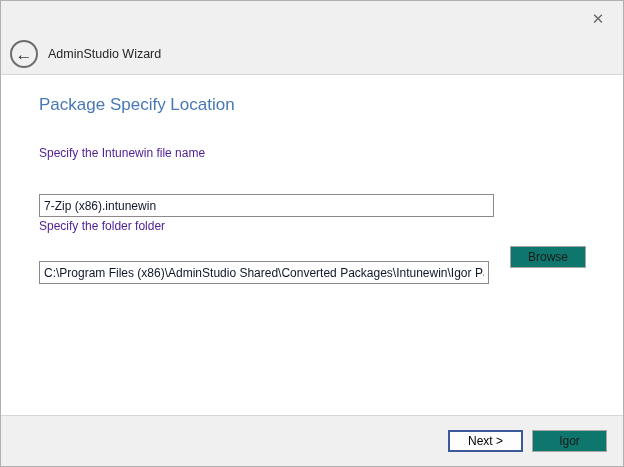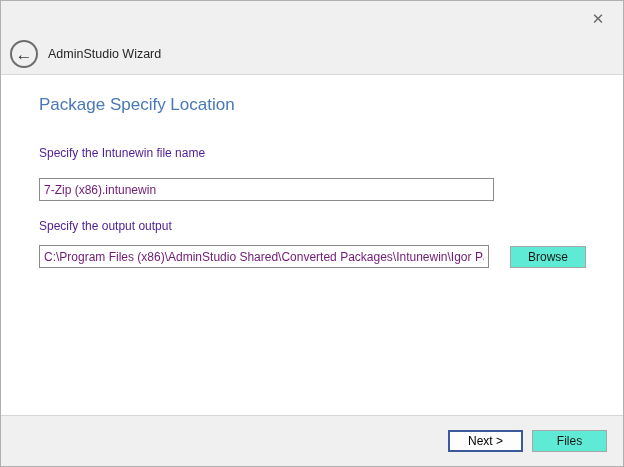--- a/index.html
+++ b/index.html
@@ -54,29 +54,30 @@
     font-size:12px;color:#4c1d95;
   }
   .label-filename{top:71px;}
   .label-folder{top:144px;}
   .text-input{
     position:absolute;left:38px;
     height:23px;
     border:1px solid #8a8a8a;
     background:#ffffff;
     font-family:"Liberation Sans","DejaVu Sans",sans-serif;
-    font-size:12px;color:#701a75;
+    font-size:12px;color:#0f172a;
     padding:0 4px;
     white-space:nowrap;overflow:hidden;
     outline:none;
+    margin-top:16px;
   }
   .input-filename{top:103px;width:455px;}
   .input-folder{top:170px;width:450px;}
   .btn{
-    background:#5eead4;
+    background:#0f766e;
     border:1px solid #a6a6a6;
     font-family:"Liberation Sans","DejaVu Sans",sans-serif;
     font-size:12px;color:#1a1a1a;
     height:22px;
     display:flex;align-items:center;justify-content:center;
     padding:0;
   }
   .browse-btn{
     position:absolute;left:509px;top:171px;width:76px;
   }
@@ -112,24 +113,24 @@
       <span>✕</span>
     </div>
   </div>
 
   <div class="body">
     <div class="page-title">Package Specify Location</div>
 
     <div class="field-label label-filename">Specify the Intunewin file name</div>
     <input class="text-input input-filename" type="text" value="7-Zip (x86).intunewin" style="">
 
-    <div class="field-label label-folder">Specify the output output</div>
+    <div class="field-label label-folder">Specify the folder folder</div>
     <input class="text-input input-folder" type="text" value="C:\Program Files (x86)\AdminStudio Shared\Converted Packages\Intunewin\Igor Pavlov\7-" style="">
 
     <button class="btn browse-btn">Browse</button>
   </div>
 
   <div class="footer">
     <button class="btn next-btn">Next &gt;</button>
-    <button class="btn">Files</button>
+    <button class="btn">Igor</button>
   </div>
 
 </div>
 
 </body></html>

